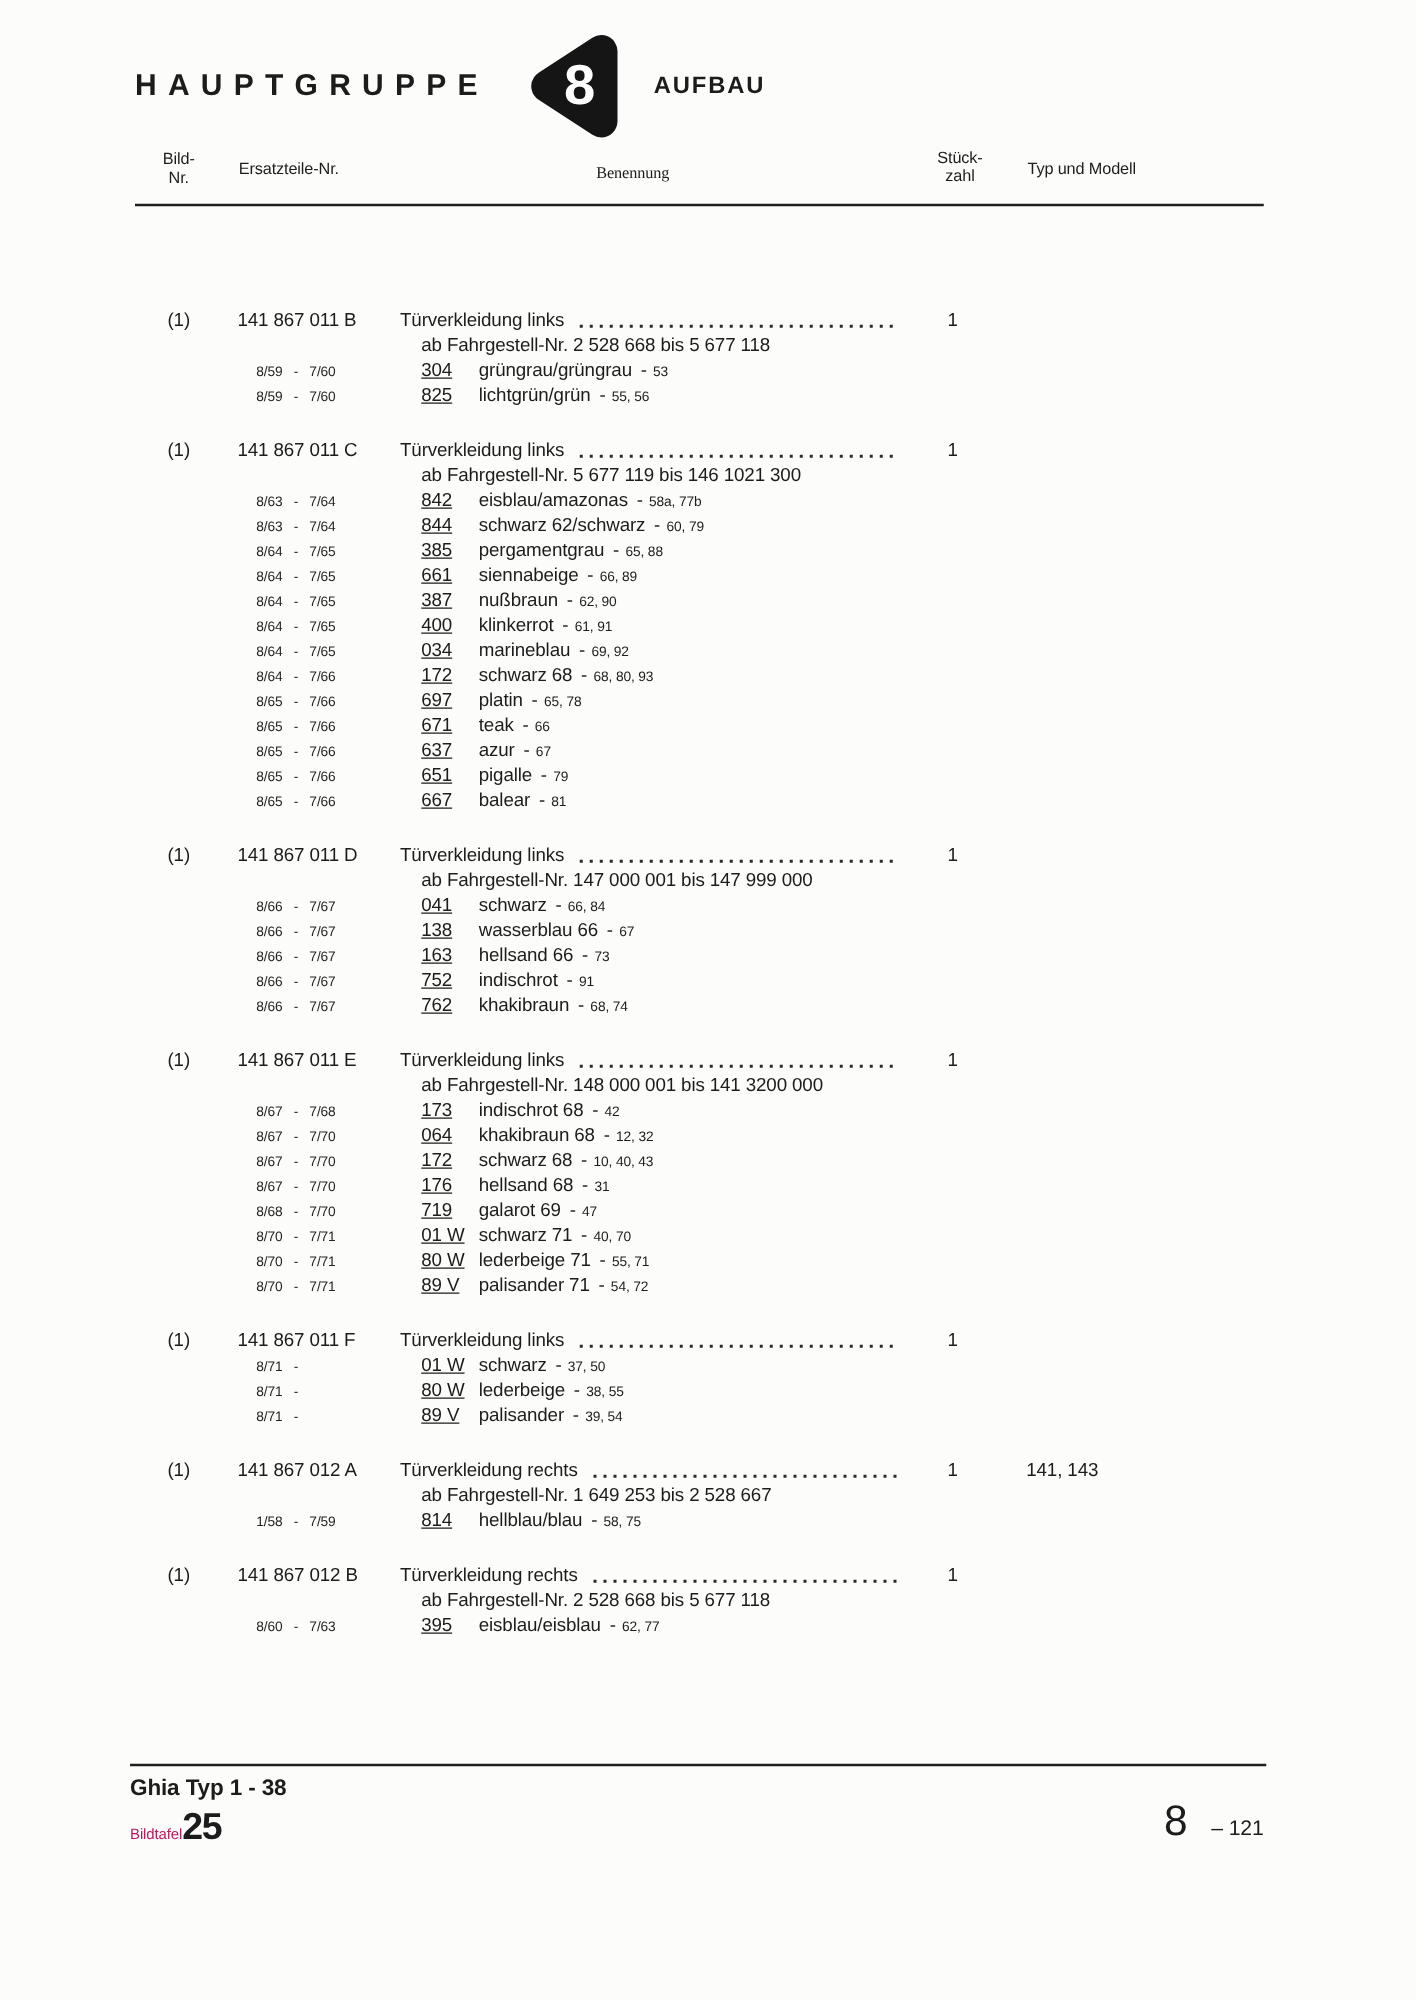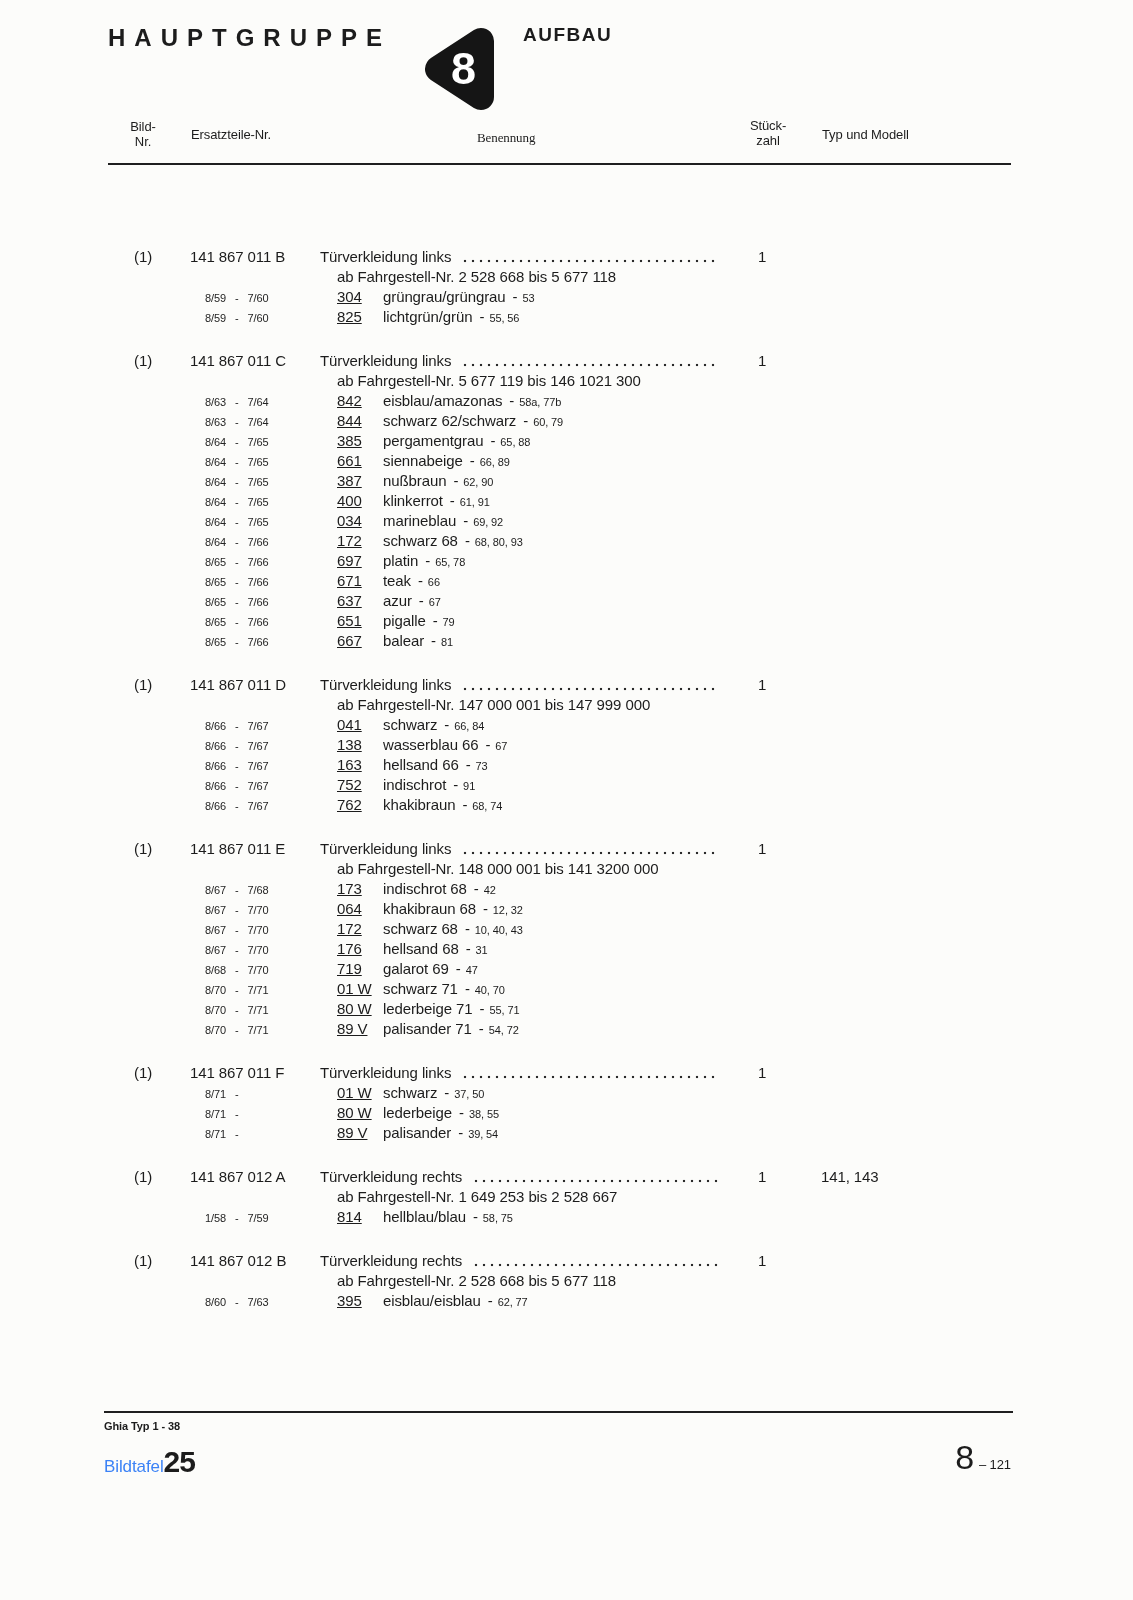--- a/index.html
+++ b/index.html
@@ -2,21 +2,21 @@
 <html><head>
 <meta charset="utf-8">
 <style>
   html,body{margin:0;padding:0;background:#ffffff;}
   .page{
     position:relative;width:1133px;height:1600px;background:#fcfcfa;
     font-family:"Liberation Sans",sans-serif;color:#1c1c1c;overflow:hidden;
     letter-spacing:-0.1px;
   }
   
-  .masthead{position:absolute;left:108px;top:24px;display:flex;align-items:flex-start;}
+  .masthead{position:absolute;left:108px;top:24px;display:flex;align-items:center;}
   .hg{font-size:24px;font-weight:bold;letter-spacing:9px;white-space:nowrap;}
   .badge{position:relative;margin-left:30px;width:76px;height:90px;flex:0 0 auto;}
   .badge svg{display:block;}
   .badge-num{
     position:absolute;top:49%;left:56%;transform:translate(-50%,-50%);
     color:#ffffff;font-weight:bold;font-size:45px;line-height:1;
   }
   .aufbau{margin-left:26px;font-size:19px;font-weight:bold;letter-spacing:1.5px;}
   
   .ch{position:absolute;font-size:13px;line-height:15px;color:#1c1c1c;}
@@ -48,27 +48,27 @@
   .c-qty{width:95px;padding-left:32px;box-sizing:border-box;flex:0 0 auto;}
   .c-model{flex:0 0 auto;white-space:nowrap;}
   .sub-row{padding-left:229px;}
   .color-row{padding-left:97px;}
   .cr-date{width:132px;flex:0 0 auto;font-size:11px;word-spacing:6px;color:#242424;}
   .cr-code{width:46px;flex:0 0 auto;white-space:nowrap;text-decoration:underline;}
   .cr-name{white-space:nowrap;}
   .cr-dash{margin:0 5px 0 7px;}
   .cr-suffix{font-size:11px;white-space:nowrap;}
   
-  .footer-model{position:absolute;left:104px;top:1420px;font-size:11px;font-weight:bold;}
+  .footer-model{position:absolute;left:104px;top:1420px;font-size:18px;font-weight:bold;}
   .footer-bt{position:absolute;left:104px;top:1445px;display:flex;align-items:baseline;}
-  .bt-label{font-size:17px;color:#3b82f6;}
+  .bt-label{font-size:12px;color:#be185d;}
   .bt-num{margin-left:0;font-size:30px;font-weight:bold;letter-spacing:-1px;}
   .page-ref{position:absolute;right:122px;top:1438px;display:flex;align-items:baseline;}
   .pg-big{font-size:34px;}
-  .pg-small{font-size:13px;margin-left:5px;}
+  .pg-small{font-size:17px;margin-left:19px;}
 </style>
 </head>
 <body>
 
 <div class="page">
 
   <header class="masthead">
     <span class="hg">HAUPTGRUPPE</span>
     <span class="badge">
       <svg width="76" height="90" viewBox="0 0 76 90" aria-hidden="true">

